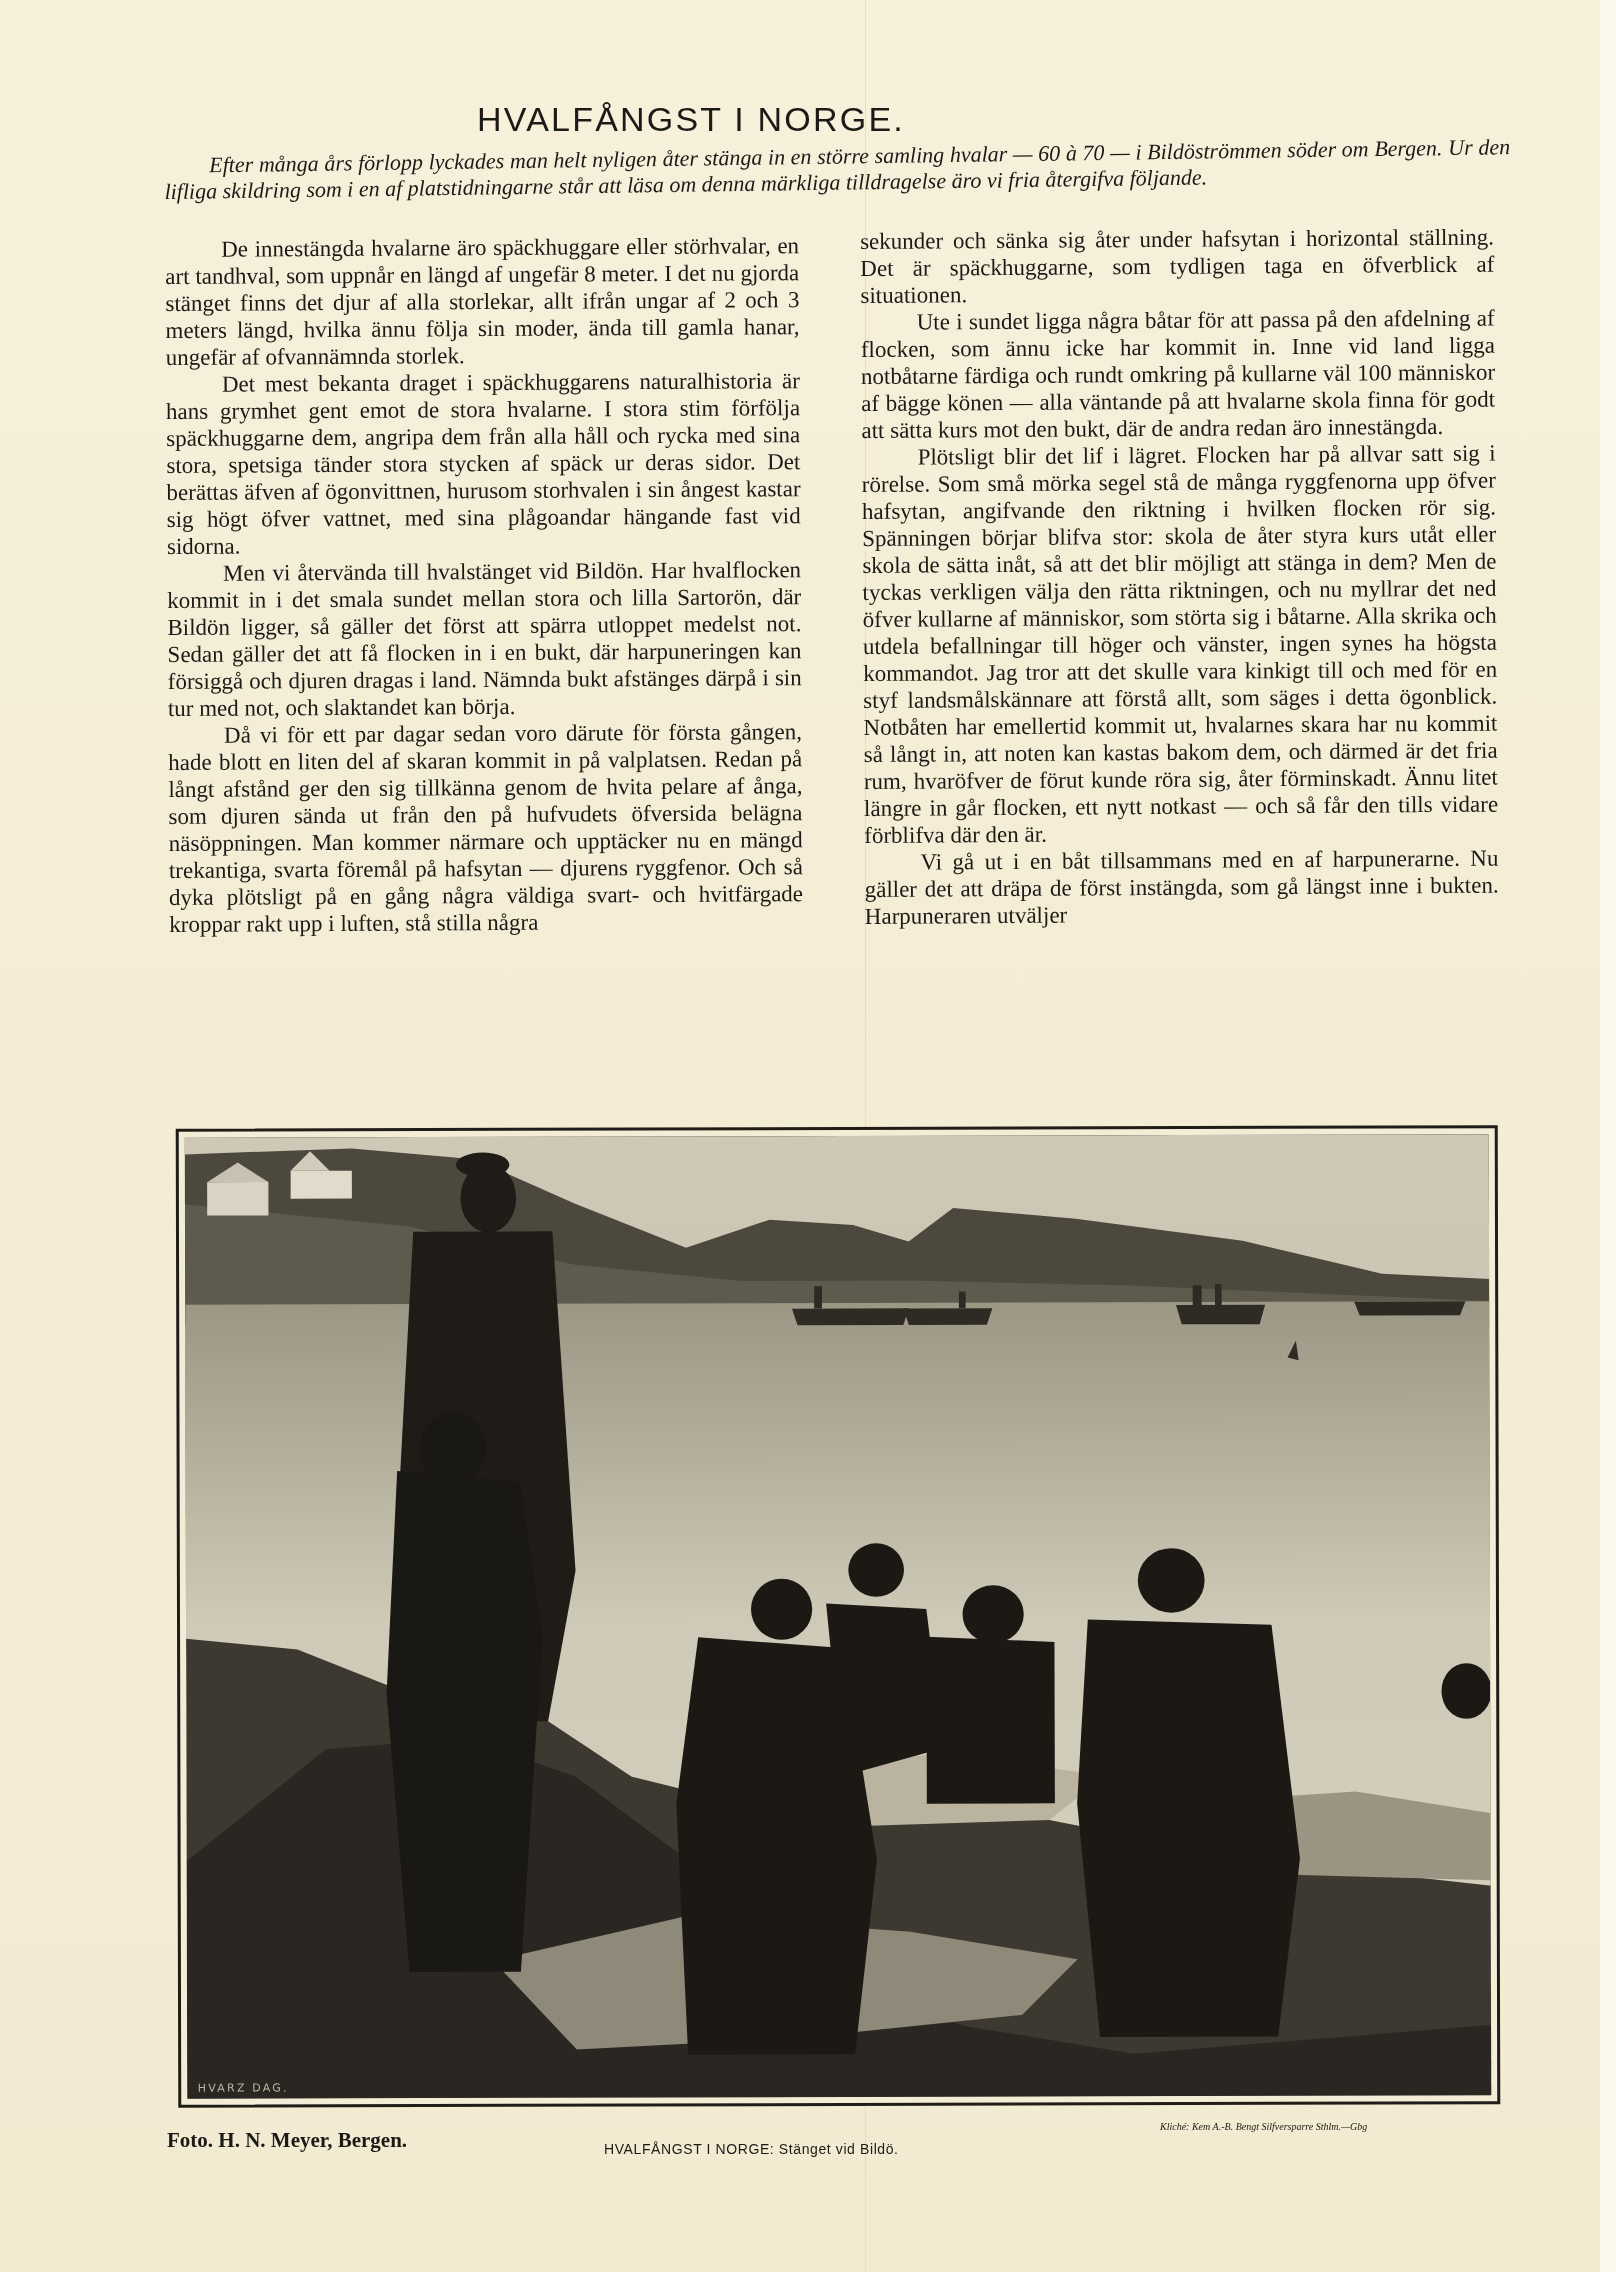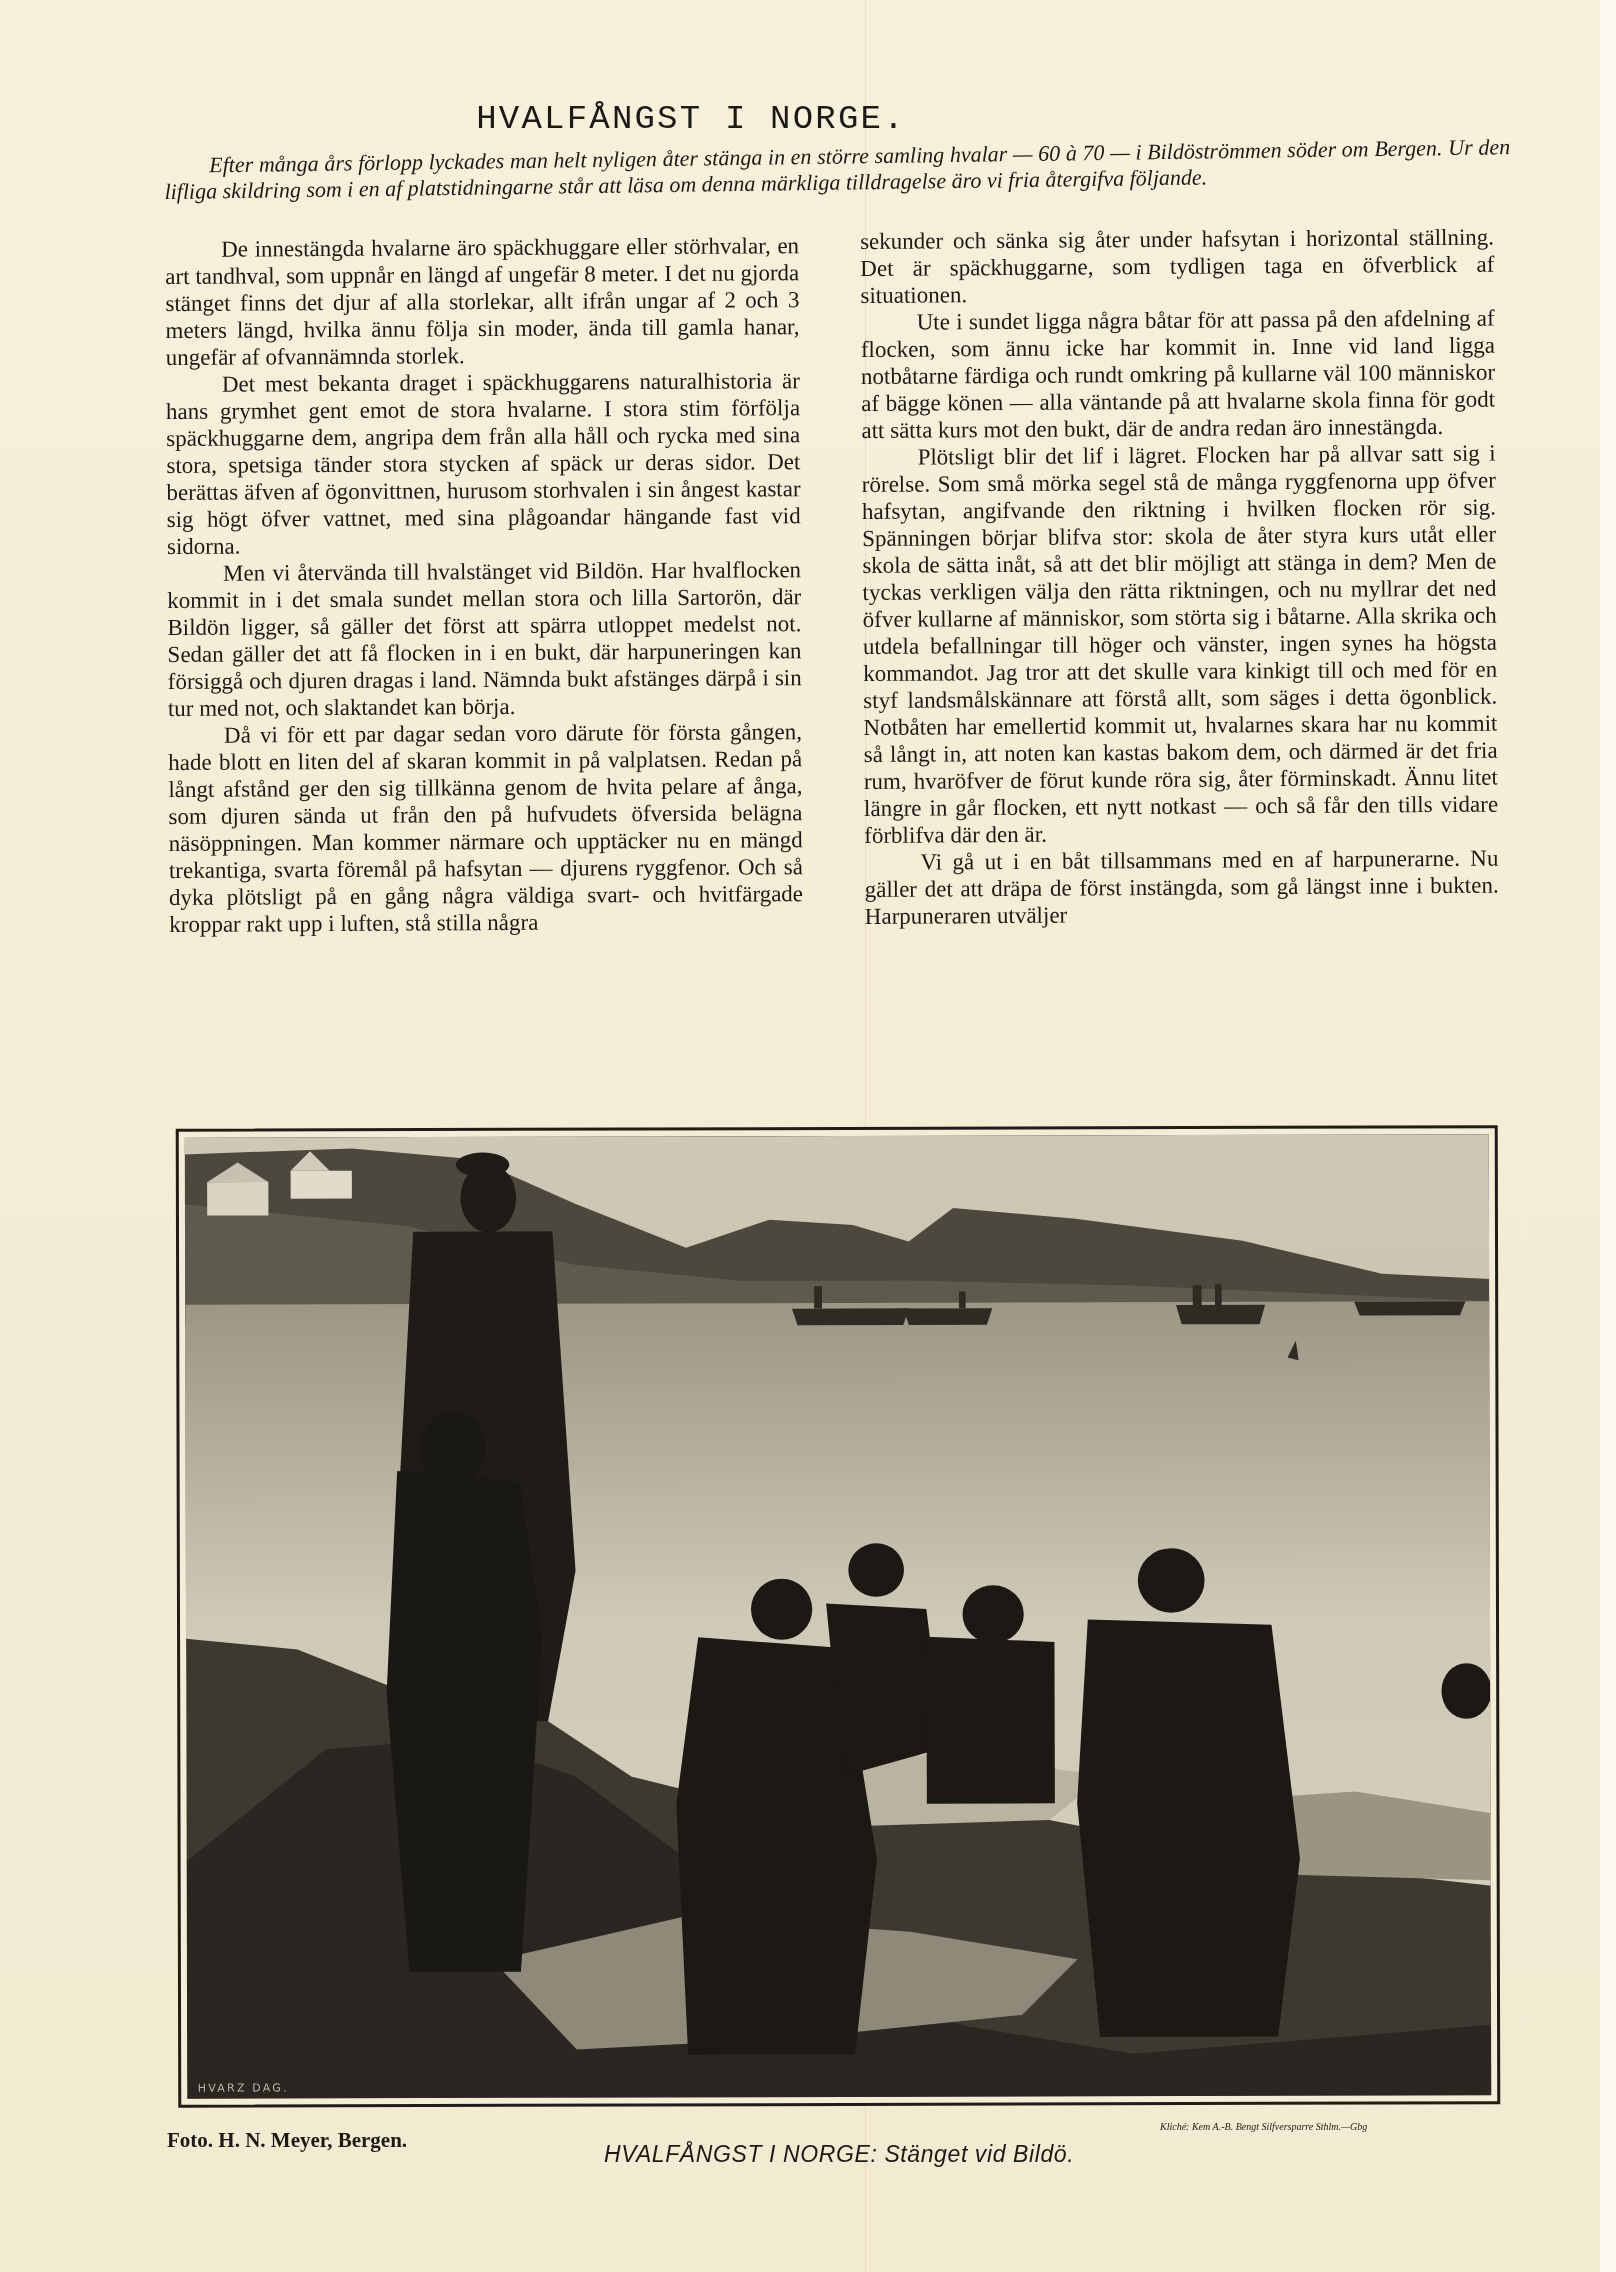--- a/index.html
+++ b/index.html
@@ -3,42 +3,42 @@
 <meta charset="utf-8">
 <style>
   html,body{margin:0;padding:0;}
   body{width:1617px;height:2273px;background:#f6efd9;position:relative;overflow:hidden;
        font-family:"DejaVu Serif","Liberation Serif",serif;color:#1c1a16;}
   .page{position:absolute;left:0;top:0;width:1617px;height:2273px;
         background:linear-gradient(180deg,#f7f0db 0%,#f4ecd4 50%,#f3ead2 100%);}
   .page:after{content:"";position:absolute;right:0;top:0;width:16.7px;height:100%;background:#fbf8ee;}
   .fold{position:absolute;left:865px;top:0;width:1.1px;height:2273px;background:rgba(200,170,130,.25);}
   .title{position:absolute;left:0;width:1382px;top:100px;text-align:center;
-         font-family:Liberation Mono, monospace;font-size:34px;letter-spacing:2.2px;font-weight:400;}
+         font-family:Liberation Sans, sans-serif;font-size:34px;letter-spacing:2.2px;font-weight:400;}
   .intro{position:absolute;left:164px;top:153px;width:1346px;font-style:italic;
          font-family:"Liberation Serif",serif;font-size:22px;line-height:26px;text-align:justify;
          transform:rotate(-0.8deg);transform-origin:left top;}
   .intro p{margin:0;text-indent:45px;}
   .col{position:absolute;top:236px;width:634px;font-family:"Liberation Serif",serif;
        font-size:23px;line-height:27px;text-align:justify;}
   .col.left{left:165px;transform:rotate(-0.35deg);transform-origin:left top;}
   .col.right{left:860px;top:228px;transform:rotate(-0.4deg);transform-origin:left top;}
   .col p{margin:0;text-indent:56px;}
   .col p.cont{text-indent:0;}
   .photo-frame{position:absolute;left:177px;top:1127px;width:1322px;height:979px;
        border:3.3px solid #201c18;box-sizing:border-box;padding:5.6px;background:#f3ecd6;
        transform:rotate(-0.15deg);}
   .photo{position:relative;width:100%;height:100%;overflow:hidden;background:#6a655a;}
   .photo svg{position:absolute;left:0;top:0;width:100%;height:100%;}
   .stamp{position:absolute;left:11px;bottom:4.5px;color:#bdb6a6;font-family:"DejaVu Sans",sans-serif;
          font-size:11px;letter-spacing:2.2px;}
   .credit-left{position:absolute;left:167px;top:2128px;font-weight:bold;
          font-family:"Liberation Serif",serif;font-size:21px;}
   .caption{position:absolute;left:604px;top:2141px;font-family:"Liberation Sans",sans-serif;
-         font-size:23px;letter-spacing:0.6px;font-style:italic;}
+         font-size:14px;letter-spacing:0.6px;}
   .credit-right{position:absolute;left:1160px;top:2121px;font-style:italic;font-weight:normal;
          font-family:"Liberation Serif",serif;font-size:10px;}
 </style>
 </head>
 <body>
 
 <div class="page">
   <div class="fold"></div>
 
   <div class="title">HVALFÅNGST I NORGE.</div>

